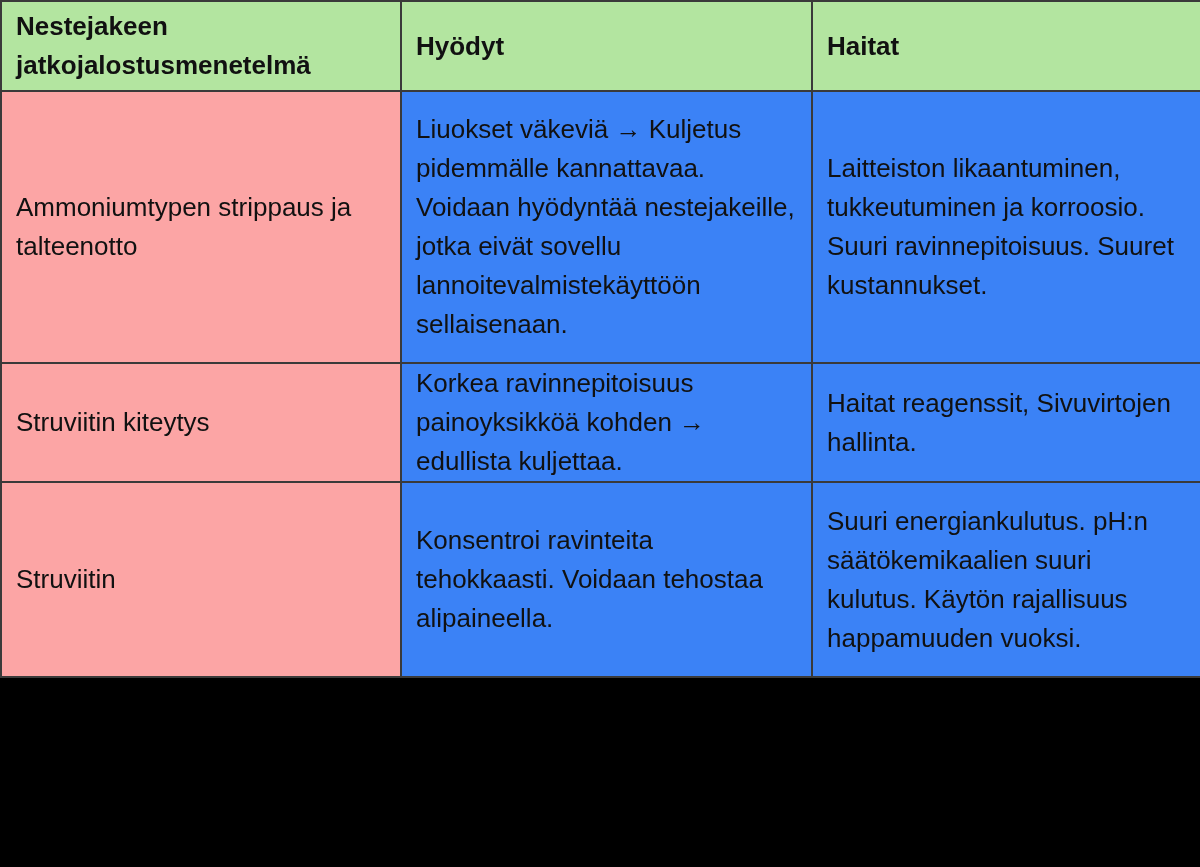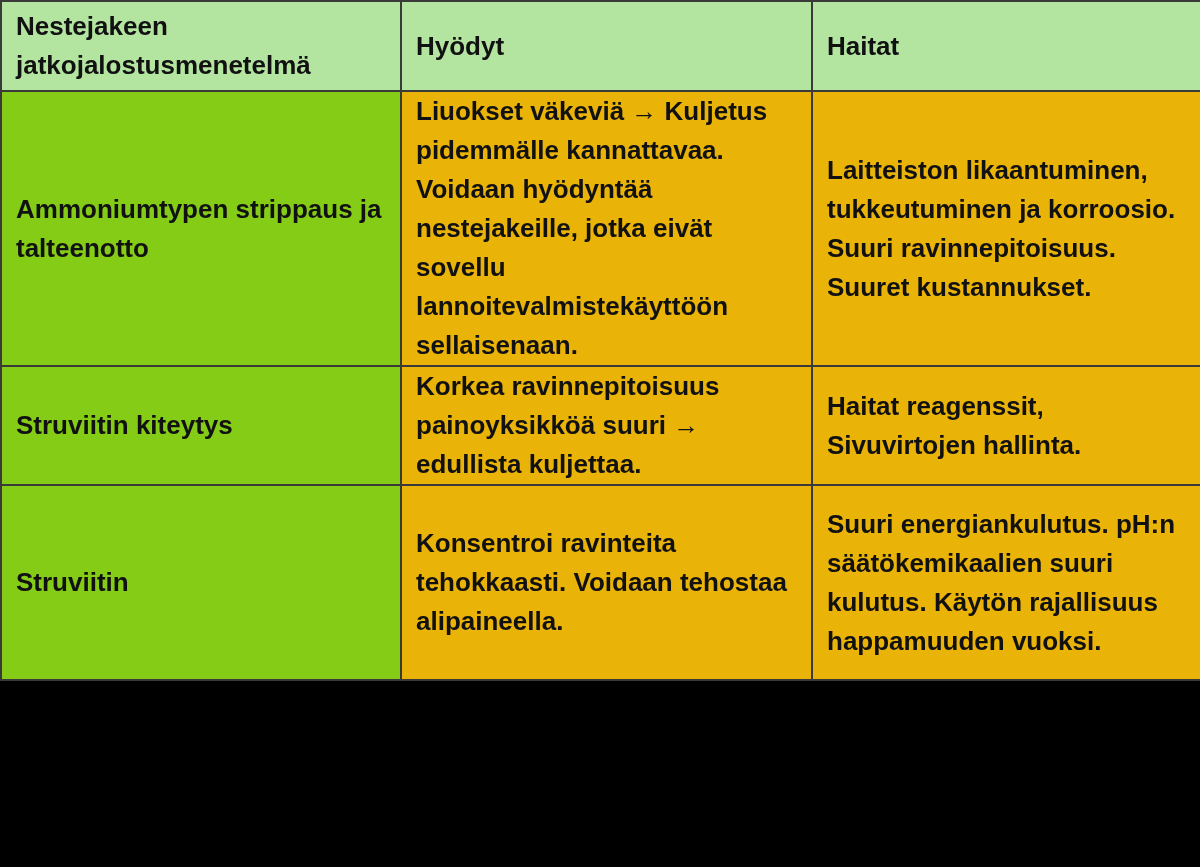--- a/index.html
+++ b/index.html
@@ -18,23 +18,23 @@
     vertical-align: middle;
     text-align: left;
     color: #111111;
     font-size: 26px;
     line-height: 39px;
   }
   th {
     background: #b3e5a0; font-weight: bold; height: 88px;
   }
   td.method {
-    background: #84cc16; font-weight: bold;
+    background: #fca5a5; font-weight: normal;
   }
-  td.text { background: #eab308; font-weight: bold; }
+  td.text { background: #3b82f6; font-weight: normal; }
   col.c1 { width: 400px; }
   col.c2 { width: 411px; }
   col.c3 { width: 389px; }
   tr.r1 td { height: 270px; }
   tr.r2 td { height: 116px; }
   tr.r3 td { height: 113px; }
   tr.r4 td { height: 193px; }
 </style>
 </head>
 <body>
@@ -53,21 +53,21 @@
     </tr>
   </thead>
   <tbody>
     <tr class="r1">
       <td class="method">Ammoniumtypen strippaus ja talteenotto</td>
       <td class="text">Liuokset väkeviä → Kuljetus pidemmälle kannattavaa. Voidaan hyödyntää nestejakeille, jotka eivät sovellu lannoitevalmistekäyttöön sellaisenaan.</td>
       <td class="text">Laitteiston likaantuminen, tukkeutuminen ja korroosio. Suuri ravinnepitoisuus. Suuret kustannukset.</td>
     </tr>
     <tr class="r2">
       <td class="method">Struviitin kiteytys</td>
-      <td class="text">Korkea ravinnepitoisuus painoyksikköä suuri → edullista kuljettaa.</td>
+      <td class="text">Korkea ravinnepitoisuus painoyksikköä kohden → edullista kuljettaa.</td>
       <td class="text">Haitat reagenssit, Sivuvirtojen hallinta.</td>
     </tr>
     <tr class="r4">
       <td class="method">Struviitin</td>
       <td class="text">Konsentroi ravinteita tehokkaasti. Voidaan tehostaa alipaineella.</td>
       <td class="text">Suuri energiankulutus. pH:n säätökemikaalien suuri kulutus. Käytön rajallisuus happamuuden vuoksi.</td>
     </tr>
   </tbody>
 </table>
 

